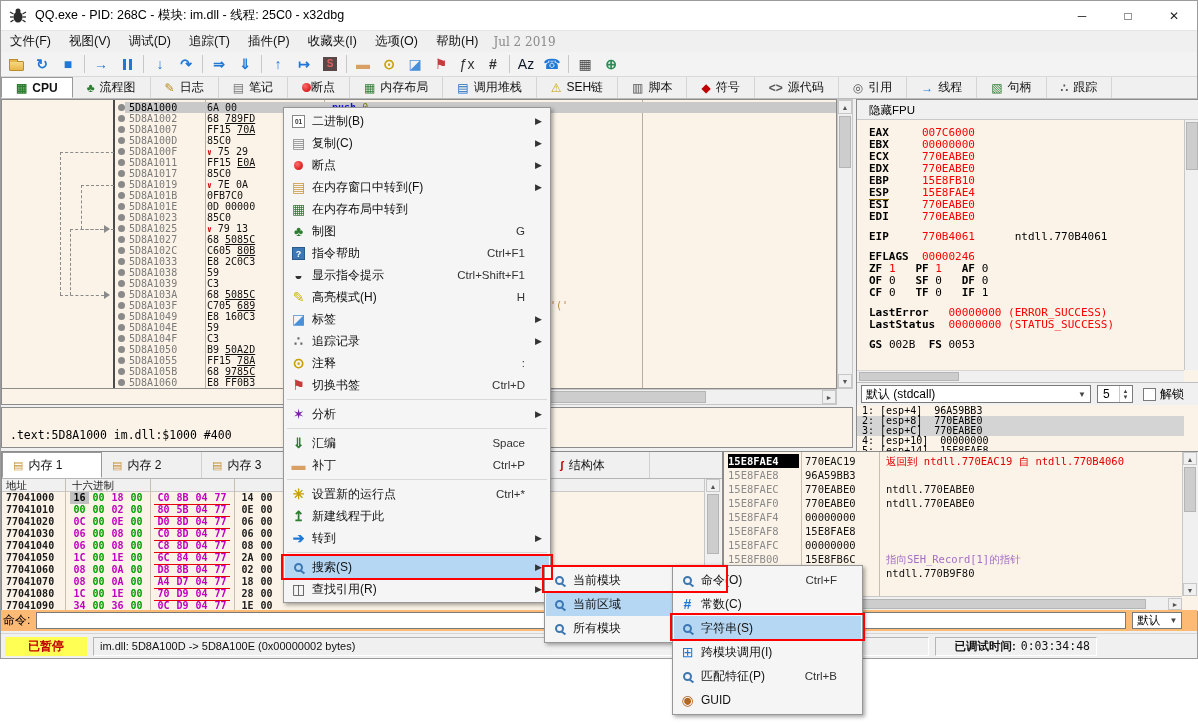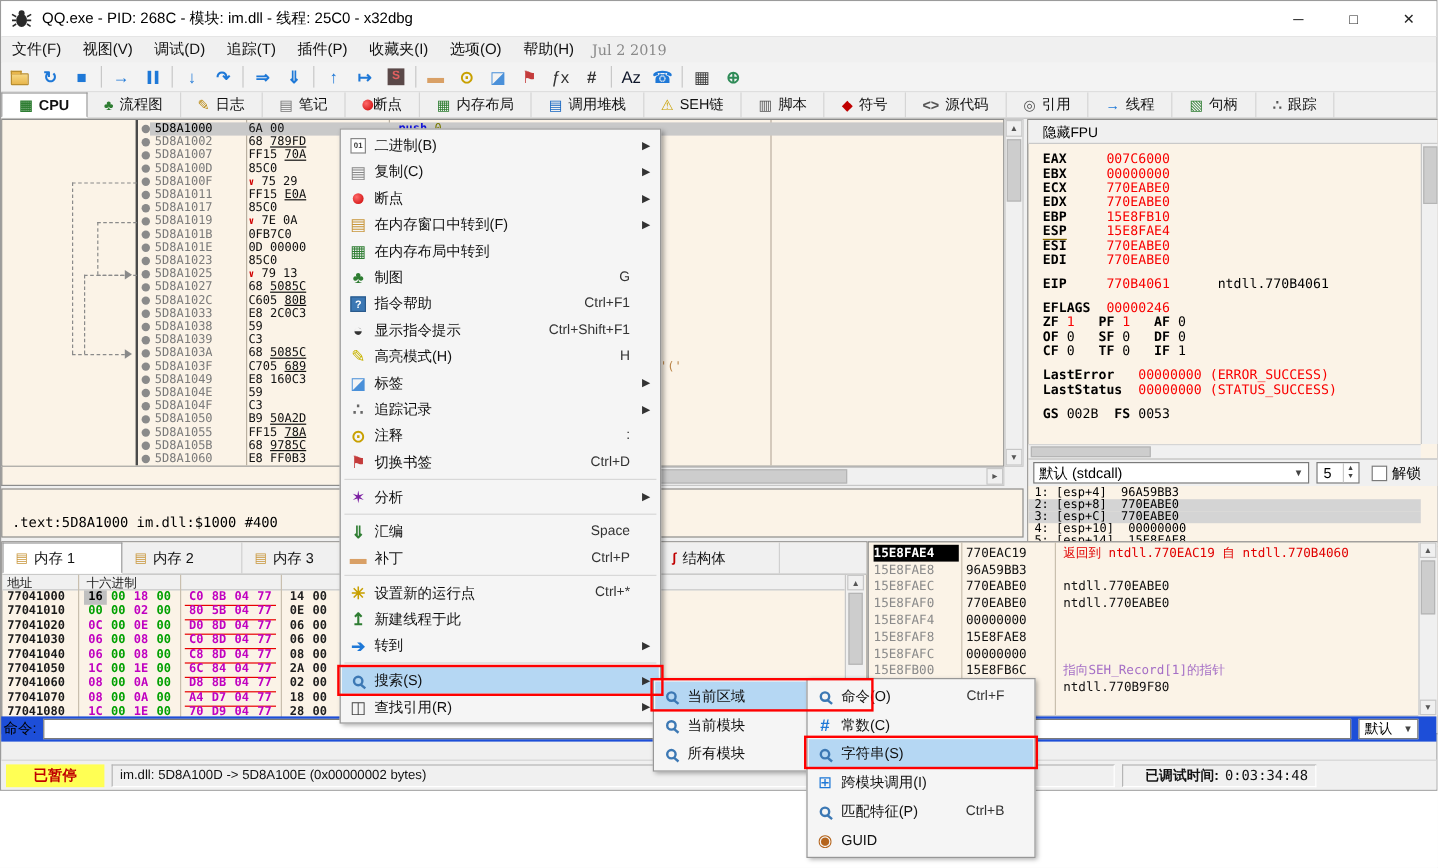--- a/index.html
+++ b/index.html
@@ -137,21 +137,21 @@
   .saddr { position:absolute; left:4px; width:71px; color:#8A8A8A; }
   .saddr.sel { background:#000; color:#FFF; font-weight:bold; }
   .sval { position:absolute; left:81px; color:#111; }
   .scmt { position:absolute; left:162px; }
   .scmt.red { color:#E00000; }
   .scmt.purple { color:#A56FC6; }
   .scmt.plain { color:#111; }
   .svline { position:absolute; top:0; height:145px; width:1px; background:#C9BFae; }
 
   
-  .cmdbar { position:absolute; left:0; top:596px; width:100%; height:21px; background:#1d4ed8;
+  .cmdbar { position:absolute; left:0; top:609px; width:100%; height:21px; background:#fdba74;
     display:flex; align-items:center; padding:0 2px; font-size:12px; }
   .cmdinput { width:1090px; height:17px; background:#FFF; border:1px solid #7A7A7A; margin-left:6px; }
   .cmdcombo { width:50px; margin-left:6px; height:17px; font-size:11.5px; }
   .statusbar { position:absolute; left:0; top:632px; width:100%; height:25px; background:#F0F0F0;
     border-top:1px solid #D5D5D5; display:flex; align-items:center; font-size:11.5px; }
   .paused { width:82px; height:19px; background:#FFFF54; color:#C00000; font-weight:bold;
     display:flex; align-items:center; justify-content:center; margin-left:4px; font-size:12px; }
   .inset { border:1px solid #B5B5B5; border-right-color:#FFF; border-bottom-color:#FFF; height:19px;
     display:flex; align-items:center; padding:0 6px; }
   .smsg { width:836px; margin-left:6px; font-size:11px; color:#111; }
@@ -711,32 +711,32 @@
       </div>
       <div class="cmi">
         <span class="cmi-ic">
           <span class="gi" style="color:#444;">◫</span>
         </span>
         <span class="cmi-lb">查找引用(R)</span>
         <span class="cmi-ar">▶</span>
       </div>
     </div>
  <div class="menu" id="submenu1" style="left:544px;top:565px;width:182px;">
+      <div class="cmi h24">
+        <span class="cmi-ic">
+          <span class="i-mag"></span>
+        </span>
+        <span class="cmi-lb">当前模块</span>
+        <span class="cmi-ar">▶</span>
+      </div>
       <div class="cmi h24 selitem">
         <span class="cmi-ic">
           <span class="i-mag"></span>
         </span>
         <span class="cmi-lb">当前区域</span>
-        <span class="cmi-ar">▶</span>
-      </div>
-      <div class="cmi h24">
-        <span class="cmi-ic">
-          <span class="i-mag"></span>
-        </span>
-        <span class="cmi-lb">当前模块</span>
         <span class="cmi-ar">▶</span>
       </div>
       <div class="cmi h24">
         <span class="cmi-ic">
           <span class="i-mag"></span>
         </span>
         <span class="cmi-lb">所有模块</span>
         <span class="cmi-ar">▶</span>
       </div>
     </div>

